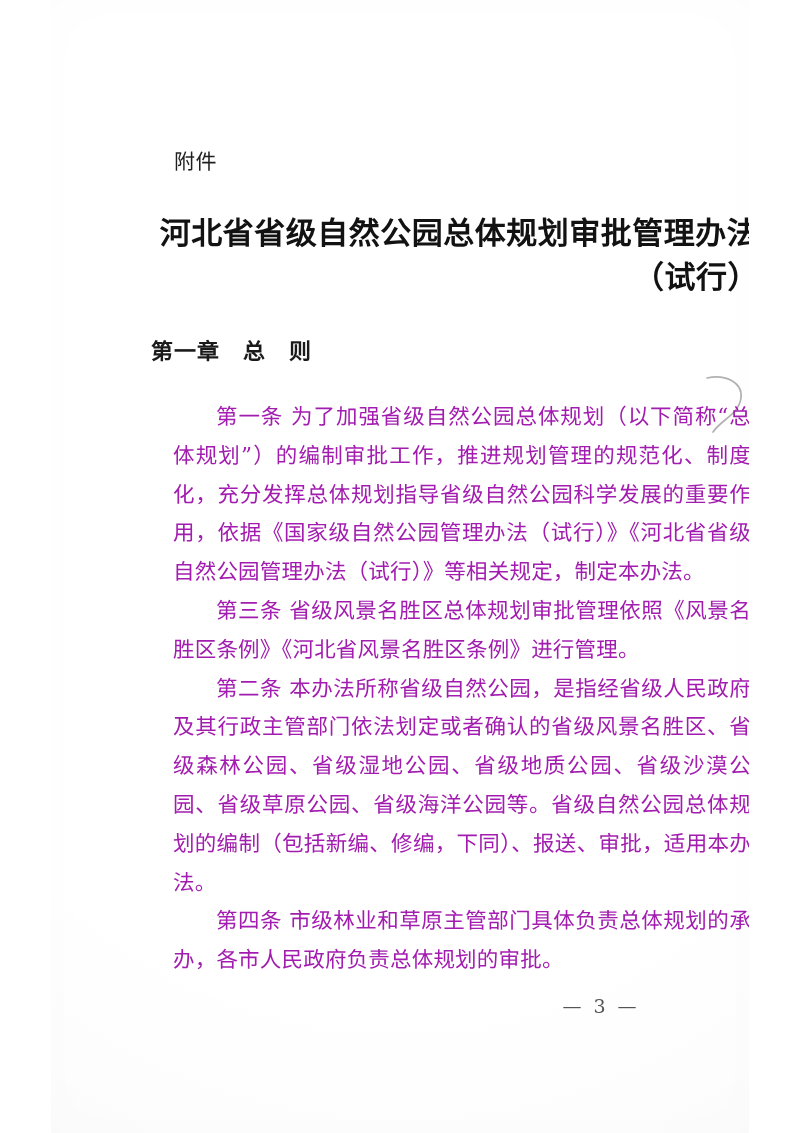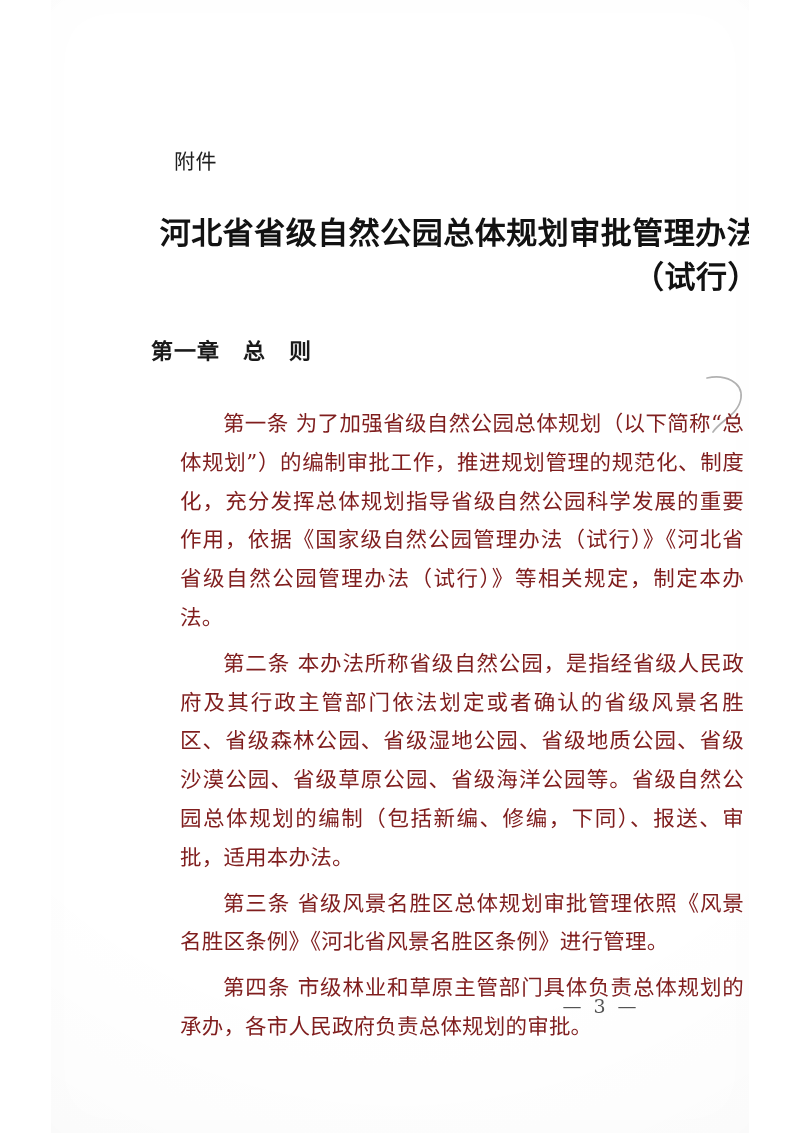--- a/index.html
+++ b/index.html
@@ -83,22 +83,22 @@
     width: 578px;
   }
 
   .article {
     font-size: 21.5px;
     line-height: 38.8px;
     text-align: justify;
     text-justify: inter-character;
     text-indent: 2em;
     letter-spacing: 0.2px;
-    margin: 7px;
-    color: #7f1d1d;
+    margin: 0;
+    color: #a21caf;
     font-family: "DejaVu Serif", "Liberation Serif", serif;
   }
 
   
   .page-number {
     position: absolute;
     left: 0;
     right: 0;
     top: 995px;
     text-align: center;
@@ -142,22 +142,22 @@
   <div class="chapter-heading">第一章　总　则</div>
 
   <div class="ink-mark">
     <svg viewBox="0 0 52 62" xmlns="http://www.w3.org/2000/svg">
       <path d="M8 6 C 26 2, 44 10, 42 26 C 40 42, 22 48, 14 60" fill="none" stroke="#6b6b6b" stroke-width="1.7" stroke-linecap="round"></path>
     </svg>
   </div>
 
   <div class="body-text">
     <p class="article">第一条 为了加强省级自然公园总体规划（以下简称“总体规划”）的编制审批工作，推进规划管理的规范化、制度化，充分发挥总体规划指导省级自然公园科学发展的重要作用，依据《国家级自然公园管理办法（试行）》《河北省省级自然公园管理办法（试行）》等相关规定，制定本办法。</p>
+    <p class="article">第三条 省级风景名胜区总体规划审批管理依照《风景名胜区条例》《河北省风景名胜区条例》进行管理。</p>
     <p class="article">第二条 本办法所称省级自然公园，是指经省级人民政府及其行政主管部门依法划定或者确认的省级风景名胜区、省级森林公园、省级湿地公园、省级地质公园、省级沙漠公园、省级草原公园、省级海洋公园等。省级自然公园总体规划的编制（包括新编、修编，下同）、报送、审批，适用本办法。</p>
-    <p class="article">第三条 省级风景名胜区总体规划审批管理依照《风景名胜区条例》《河北省风景名胜区条例》进行管理。</p>
     <p class="article">第四条 市级林业和草原主管部门具体负责总体规划的承办，各市人民政府负责总体规划的审批。</p>
   </div>
 
   <div class="page-number">
     <span class="pn-inner">— 3 —</span>
   </div>
 
 </div>
 
 </body></html>

